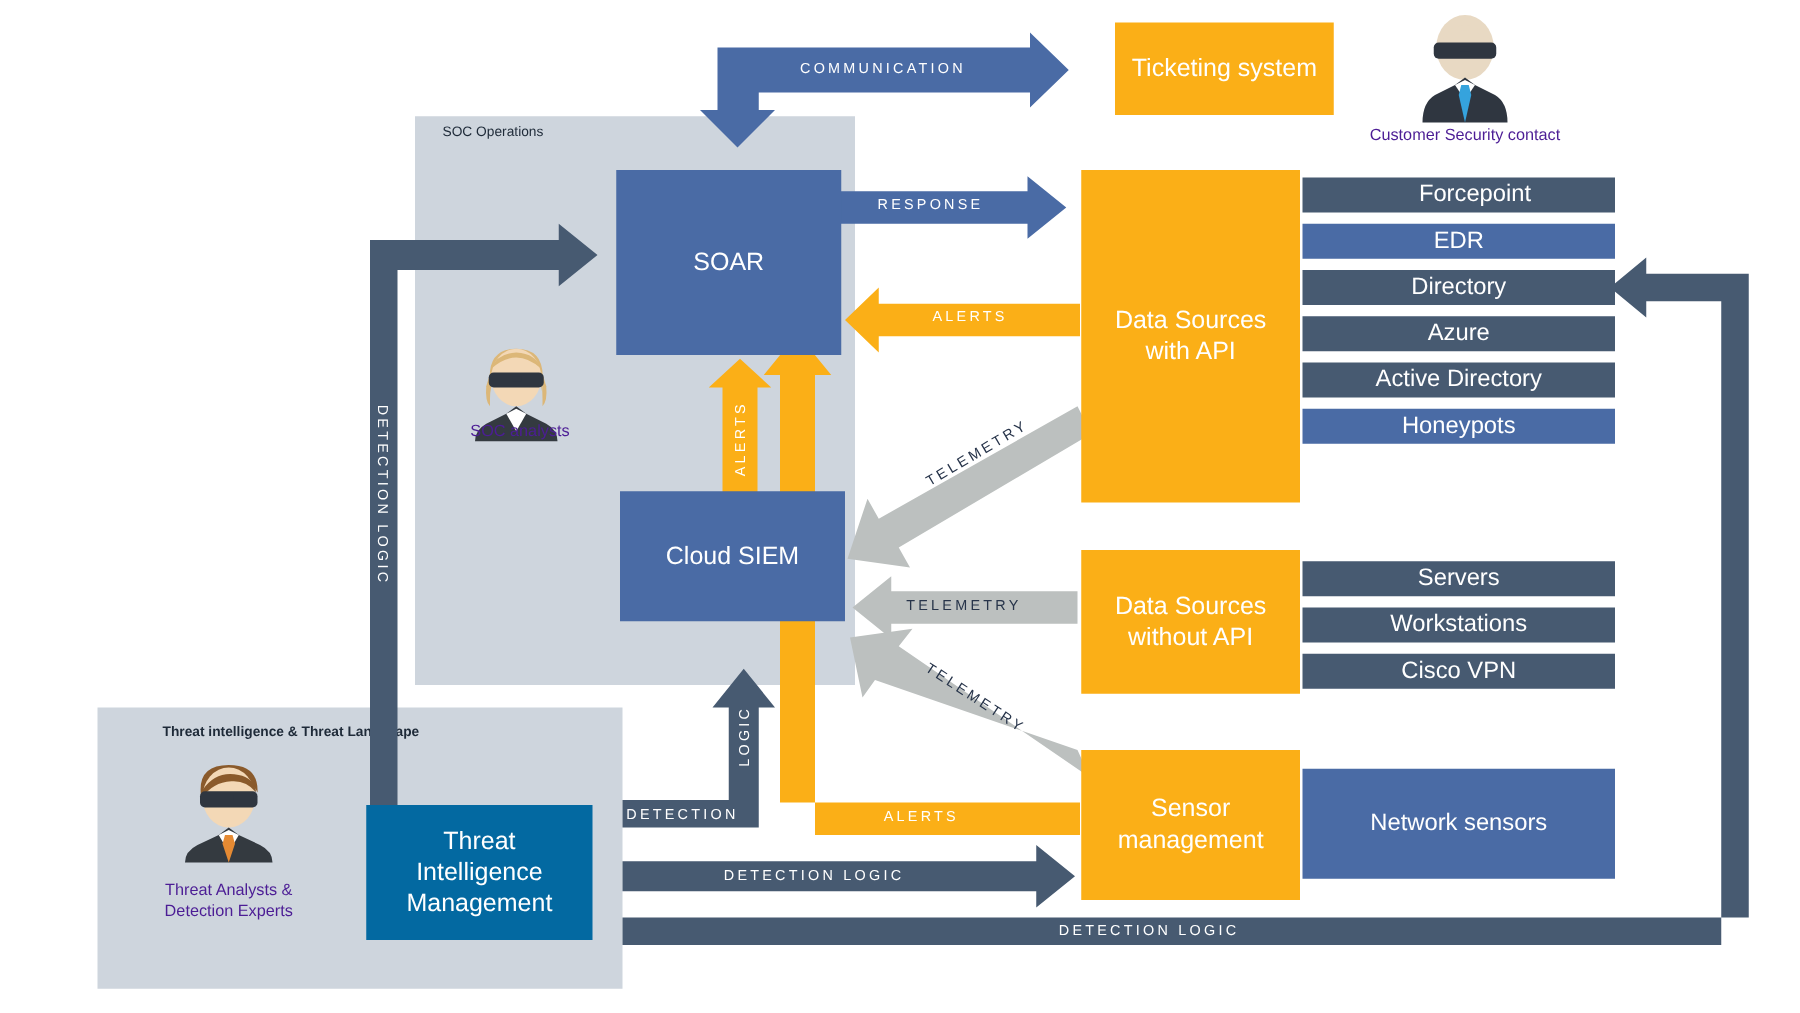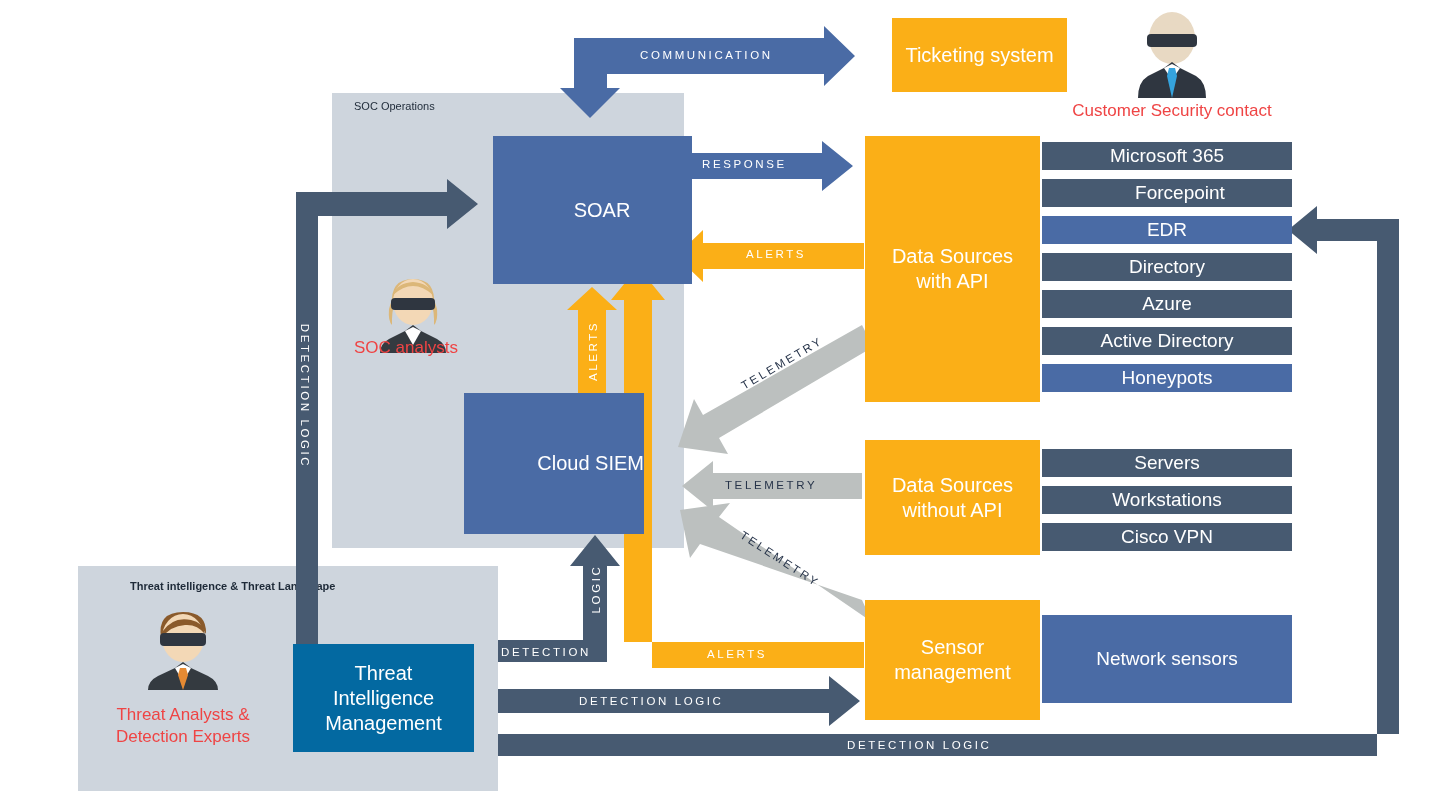--- a/index.html
+++ b/index.html
@@ -7,21 +7,21 @@
   #stage{position:relative;width:1440px;height:810px;background:#fff;}
   .abs{position:absolute;}
   .panel{background:#ced5dd;}
   .panel-title{font-size:11px;color:#1e2a38;font-family:"Liberation Sans",sans-serif;}
   .bluebox{background:#4a6ba5;color:#ffffff;display:flex;align-items:center;justify-content:center;text-align:center;font-size:20px;line-height:1.25;}
   .orangebox{background:#fbaf17;color:#ffffff;display:flex;align-items:center;justify-content:center;text-align:center;font-size:20px;line-height:1.25;}
   .navybar{background:#475a71;color:#ffffff;display:flex;align-items:center;justify-content:center;text-align:center;font-size:19px;}
   .bluebar{background:#4a6ba5;color:#ffffff;display:flex;align-items:center;justify-content:center;text-align:center;font-size:19px;}
   .arrowlabel{font-size:11.5px;letter-spacing:2.6px;color:#ffffff;font-family:"Liberation Sans",sans-serif;white-space:nowrap;}
   .arrowlabel-dark{font-size:11.5px;letter-spacing:2.6px;color:#27344a;font-family:"Liberation Sans",sans-serif;white-space:nowrap;}
-  .caption{font-size:17px;color:#ef4444;text-align:center;line-height:1.3;font-family:"Liberation Sans",sans-serif;}
+  .caption{font-size:13px;color:#4c1d95;text-align:center;line-height:1.3;font-family:"Liberation Sans",sans-serif;}
   svg{display:block;overflow:visible;}
 </style>
 </head>
 <body>
 
 <div id="stage">
 
   <div class="abs panel" style="left:332px;top:93px;width:352px;height:455px;"></div>
   <div class="abs panel-title" style="left:354px;top:100px;">SOC Operations</div>
 
@@ -107,25 +107,25 @@
 
   <div class="abs arrowlabel" style="left:501px;top:646px;">DETECTION</div>
   <div class="abs arrowlabel" style="left:566px;top:583px;width:60px;text-align:center;transform:rotate(-90deg);">
     <span>LOGIC</span>
   </div>
 
   <div class="abs arrowlabel" style="left:579px;top:695px;">DETECTION LOGIC</div>
 
   <div class="abs arrowlabel" style="left:847px;top:739px;">DETECTION LOGIC</div>
 
-  <div class="abs bluebox" style="left:493px;top:136px;width:180px;height:148px;padding-left:19px;">
+  <div class="abs bluebox" style="left:493px;top:136px;width:180px;height:148px;">
     <span>SOAR</span>
   </div>
 
-  <div class="abs bluebox" style="left:464px;top:393px;width:180px;height:141px;justify-content:flex-end;">
+  <div class="abs bluebox" style="left:496px;top:393px;width:180px;height:104px;">
     <span>Cloud SIEM</span>
   </div>
 
   <div class="abs orangebox" style="left:865px;top:18px;width:175px;height:74px;margin-left:27px;">
     <span>Ticketing system</span>
   </div>
 
   <div class="abs orangebox" style="left:865px;top:136px;width:175px;height:266px;">
     <div>
       <div>Data Sources</div>
@@ -153,23 +153,20 @@
 
   <div class="abs bluebox" style="left:293px;top:644px;width:181px;height:108px;background:#0369a1;">
     <div>
       <div>Threat</div>
       <div>Intelligence</div>
       <div>Management</div>
     </div>
   </div>
 
   <div class="abs" id="ds-api-list" style="left:1042px;top:142px;width:250px;">
-      <div class="navybar" style="height: 28px; margin-bottom: 9px;">
-        <span>Microsoft 365</span>
-      </div>
       <div class="navybar" style="height: 28px; margin-bottom: 9px; padding-left: 26px;">
         <span>Forcepoint</span>
       </div>
       <div class="bluebar" style="height: 28px; margin-bottom: 9px;">
         <span>EDR</span>
       </div>
       <div class="navybar" style="height: 28px; margin-bottom: 9px;">
         <span>Directory</span>
       </div>
       <div class="navybar" style="height: 28px; margin-bottom: 9px;">
@@ -210,21 +207,21 @@
     <path d="M 17 30 Q 15 4 38 4 Q 61 4 59 30 L 59 44 Q 59 20 38 20 Q 17 20 17 44 Z" fill="#dcb778"></path>
     <ellipse cx="38" cy="27" rx="20" ry="23" fill="#f3d8b6"></ellipse>
     <path d="M 18 20 Q 38 2 58 20 Q 54 8 38 7 Q 22 8 18 20 Z" fill="#dcb778"></path>
     <path d="M 17 24 L 17 50 Q 13 46 14 34 Z" fill="#dcb778"></path>
     <path d="M 59 24 L 59 50 Q 63 46 62 34 Z" fill="#dcb778"></path>
     <rect x="16" y="23" width="44" height="12" rx="4" fill="#2f3640"></rect>
     <rect x="35" y="26" width="7" height="4" fill="#2f3640"></rect>
     <path d="M 38 50 L 30 56 L 14 64 Q 5 69 5 78 L 71 78 Q 71 69 62 64 L 46 56 Z" fill="#343a40"></path>
     <path d="M 30 56 L 38 70 L 46 56 L 38 52 Z" fill="#ffffff"></path>
   </svg>
-  <div class="abs caption" style="left:315px;top:337px;width:160px;padding-left:11px;">SOC analysts</div>
+  <div class="abs caption" style="left:325px;top:337px;width:160px;padding-left:11px;">SOC analysts</div>
 
   <svg class="abs" style="left:143px;top:608px;width:80px;height:82px;" viewBox="0 0 80 82">
     <path d="M 18 30 Q 14 4 40 4 Q 64 4 63 26 Q 58 16 48 16 Q 34 16 24 22 Q 19 25 18 34 Z" fill="#8a5a2b"></path>
     <ellipse cx="40" cy="30" rx="21" ry="24" fill="#f3d8b6"></ellipse>
     <path d="M 19 24 Q 30 8 48 12 Q 60 14 62 26 Q 54 16 42 17 Q 27 18 19 30 Z" fill="#8a5a2b"></path>
     <rect x="17" y="25" width="46" height="13" rx="4" fill="#2f3640"></rect>
     <rect x="37" y="28" width="7" height="4" fill="#2f3640"></rect>
     <path d="M 40 54 L 32 60 L 15 68 Q 5 73 5 82 L 75 82 Q 75 73 65 68 L 48 60 Z" fill="#343a40"></path>
     <path d="M 32 60 L 40 74 L 48 60 L 40 56 Z" fill="#ffffff"></path>
     <path d="M 37 60 L 43 60 L 45 67 L 40 82 L 35 67 Z" fill="#e58a33"></path>

